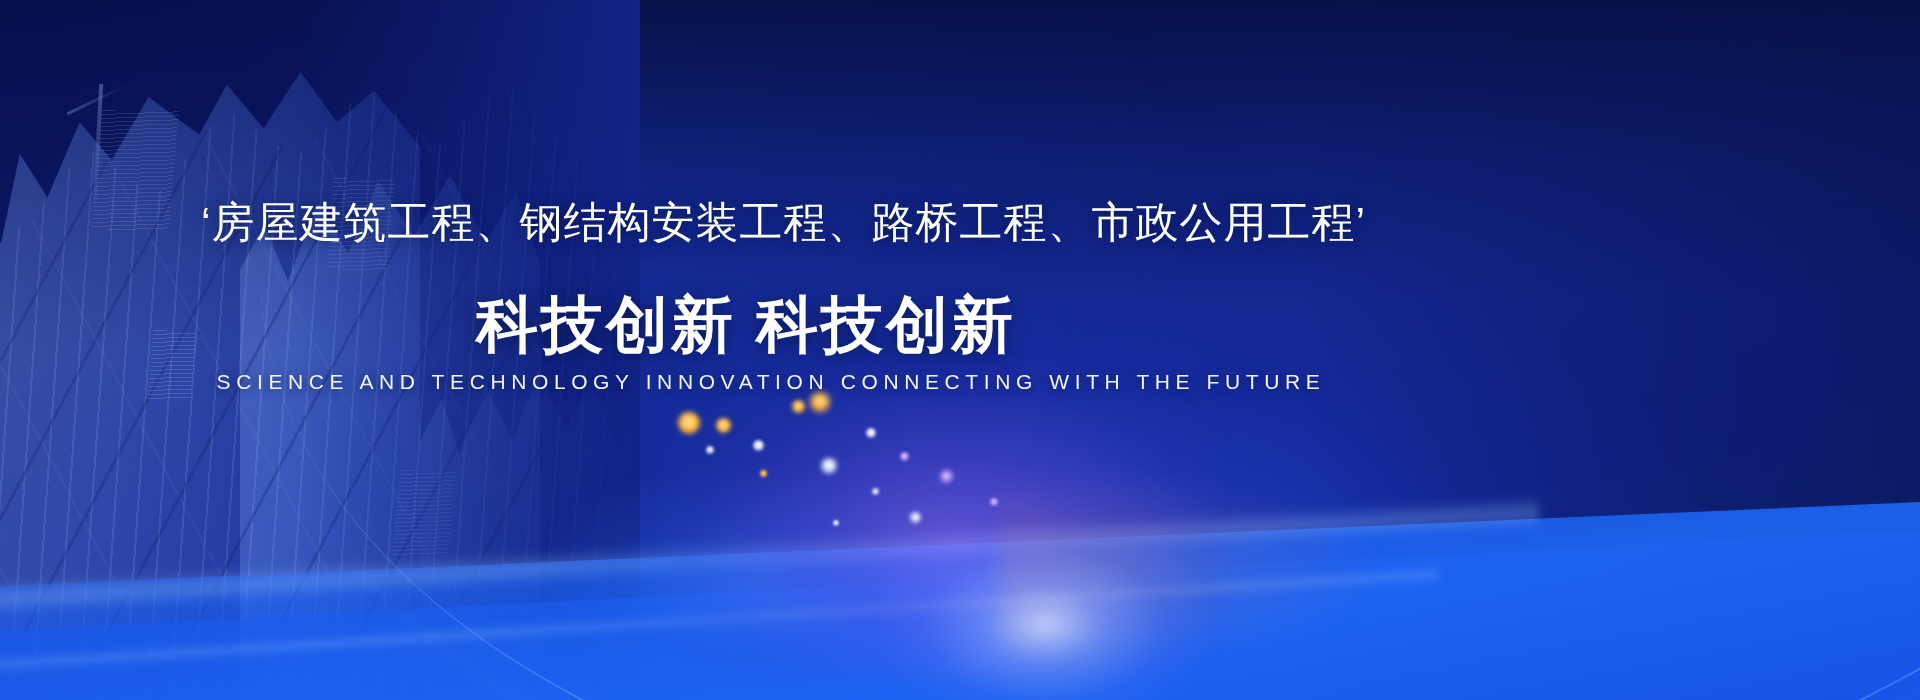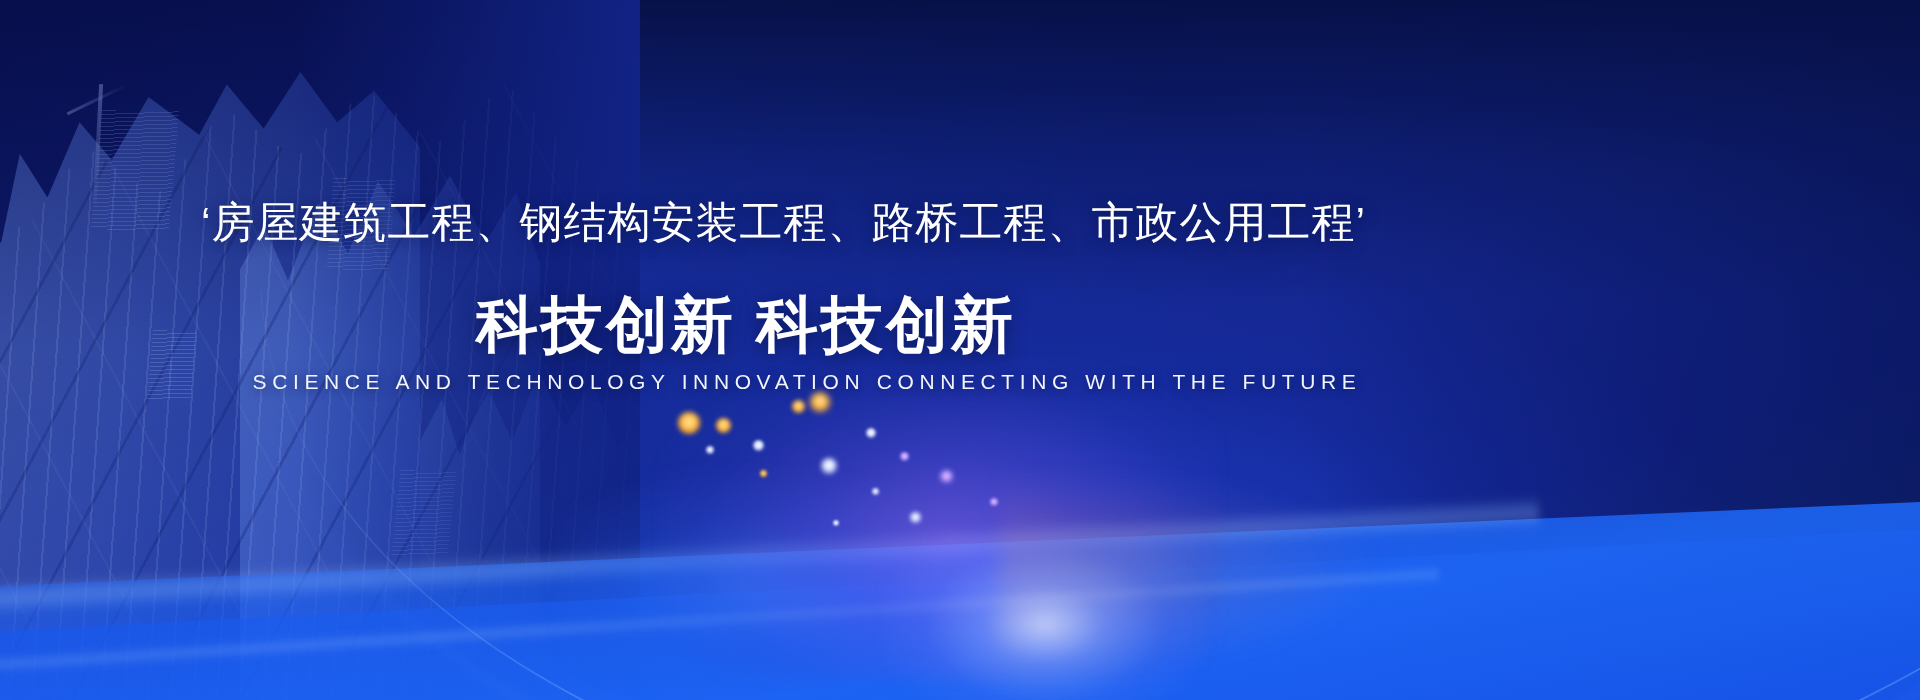--- a/index.html
+++ b/index.html
@@ -248,21 +248,20 @@
   }
   .line-3{
     position:absolute;top:370px;left:0;width:1510px;
     text-align:center;
     color:#f2f5ff;
     font-size:21px;
     font-weight:400;
     letter-spacing:5.6px;
     white-space:nowrap;
     text-shadow:0 2px 10px rgba(8,18,70,0.7);
-    margin-left:36px;
   }
 </style>
 </head>
 <body>
 
 <div id="banner">
 
   <div class="vignette-top"></div>
 
   <div class="building">

